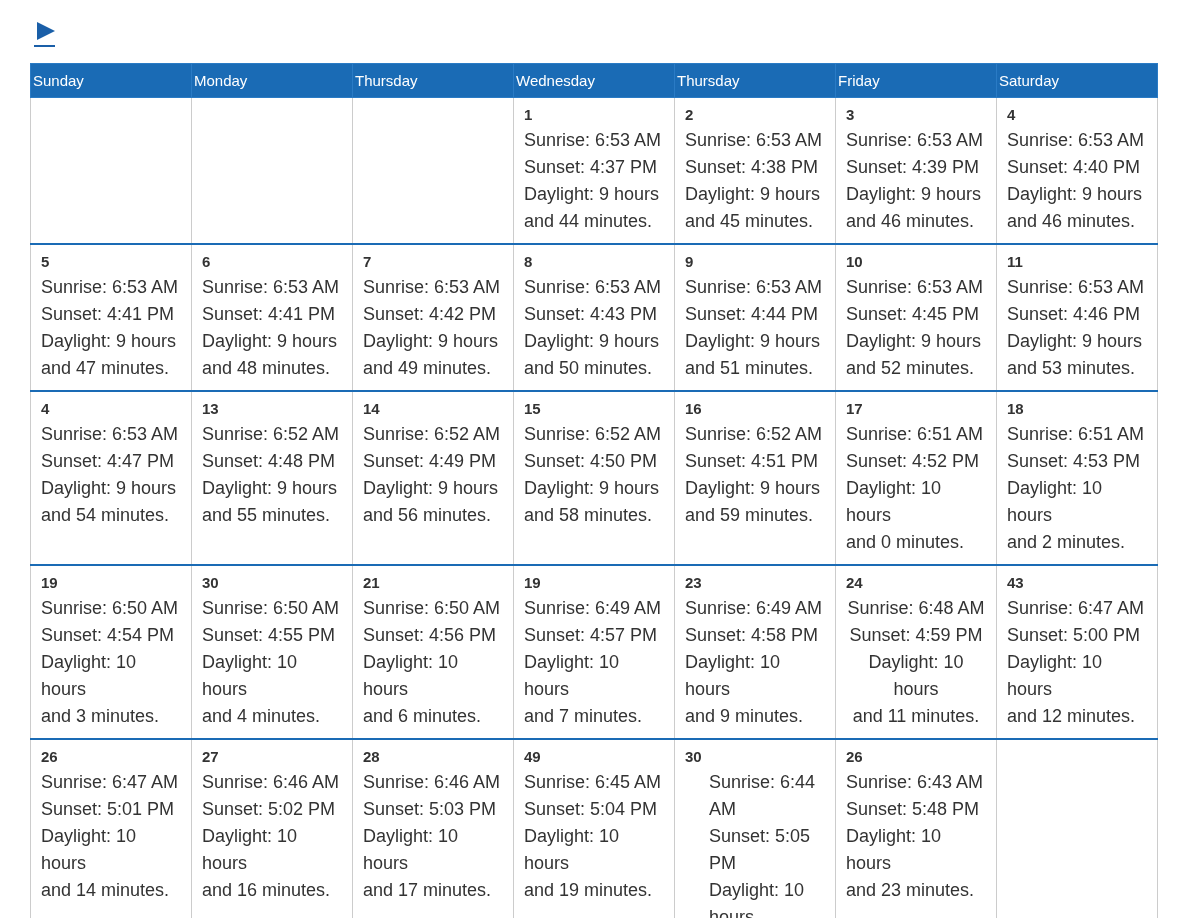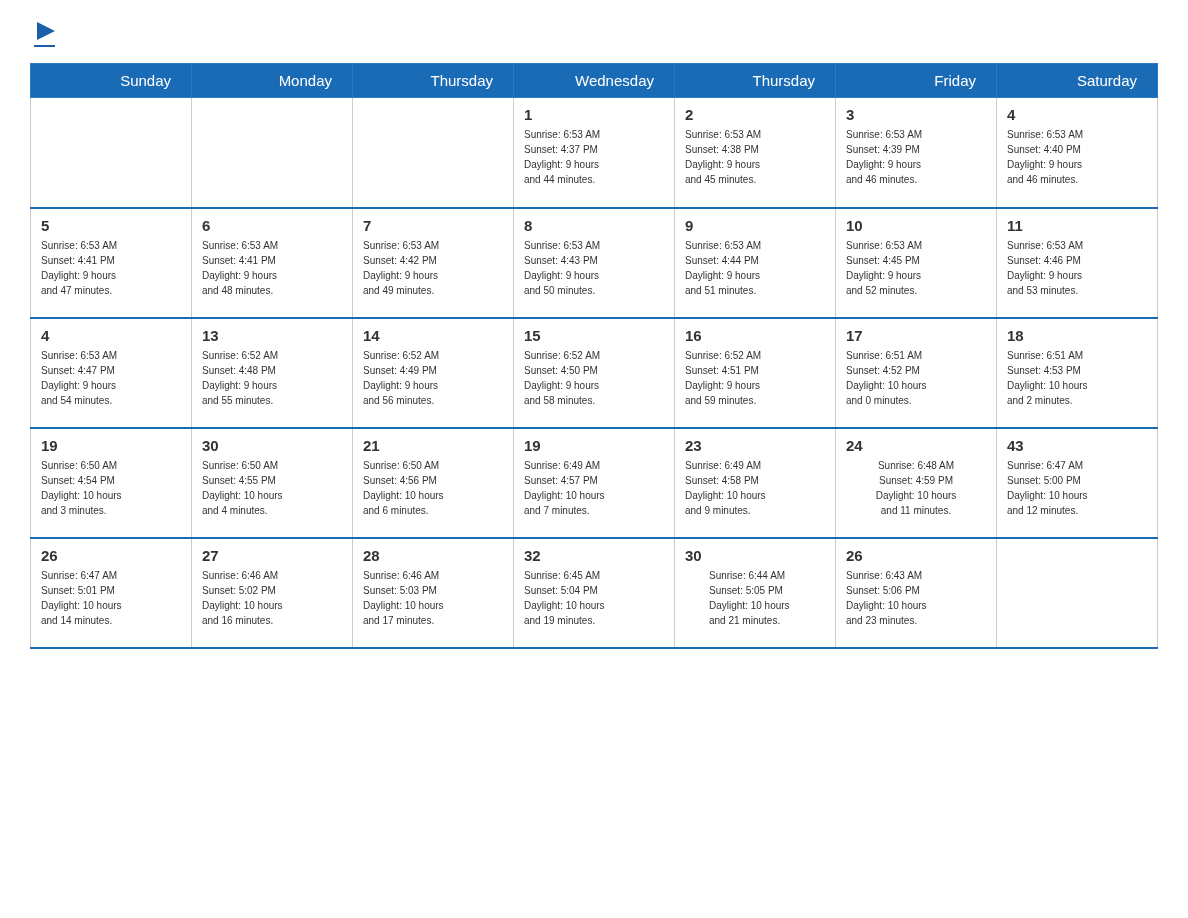--- a/index.html
+++ b/index.html
@@ -43,42 +43,42 @@
       border-collapse: collapse;
       border: 1px solid #ccc;
     }
     .calendar thead tr {
       background-color: #1a6bb5;
     }
     .calendar thead th {
       color: #fff;
       font-size: 15px;
       font-weight: normal;
-      padding: 8px 20px;
-      text-align: right;
+      padding: 8px 2px;
+      text-align: left;
       border: 1px solid #2a7bc5;
       width: calc(100% / 7);
     }
     .calendar tbody td {
       vertical-align: top;
       padding: 8px 10px;
       border: 1px solid #ccc;
       font-size: 13px;
       color: #333;
       height: 110px;
     }
     .day-number {
       font-size: 15px;
       font-weight: bold;
       color: #333;
       display: block;
       margin-bottom: 4px;
     }
     .day-info {
-      font-size: 10px;
+      font-size: 18px;
       color: #333;
       line-height: 1.5;
     }
     .empty-cell {
       background: #fff;
     }
     .calendar tbody tr {
       border-bottom: 2px solid #1a6bb5;
     }
   </style>
@@ -321,36 +321,36 @@
 and 16 minutes.</div>
         </td>
         <td>
           <span class="day-number">28</span>
           <div class="day-info" style="white-space: pre-line;">Sunrise: 6:46 AM
 Sunset: 5:03 PM
 Daylight: 10 hours
 and 17 minutes.</div>
         </td>
         <td>
-          <span class="day-number">32</span>
+          <span class="day-number">49</span>
           <div class="day-info" style="white-space: pre-line;">Sunrise: 6:45 AM
 Sunset: 5:04 PM
 Daylight: 10 hours
 and 19 minutes.</div>
         </td>
         <td>
           <span class="day-number">30</span>
           <div class="day-info" style="white-space: pre-line; margin-left: 24px;">Sunrise: 6:44 AM
 Sunset: 5:05 PM
 Daylight: 10 hours
 and 21 minutes.</div>
         </td>
         <td>
           <span class="day-number">26</span>
           <div class="day-info" style="white-space: pre-line;">Sunrise: 6:43 AM
-Sunset: 5:06 PM
+Sunset: 5:48 PM
 Daylight: 10 hours
 and 23 minutes.</div>
         </td>
         <td class="empty-cell"></td>
       </tr>
     </tbody>
 </table>
 
 </body></html>

